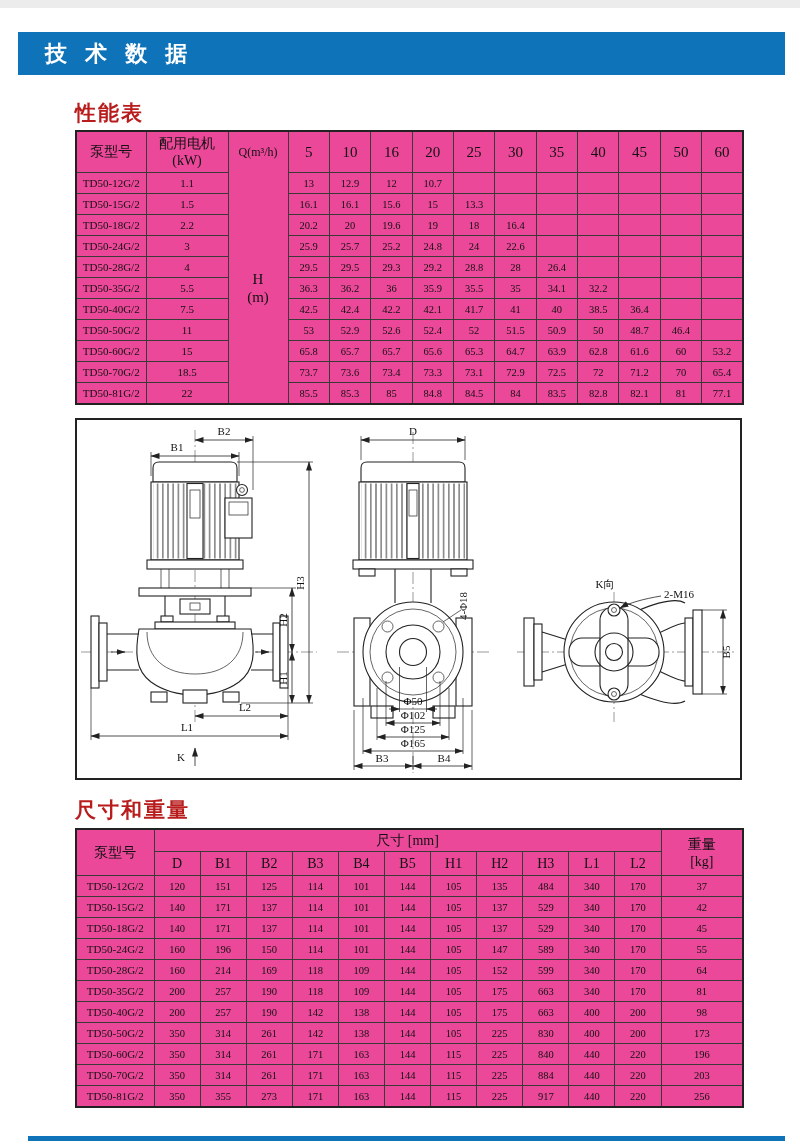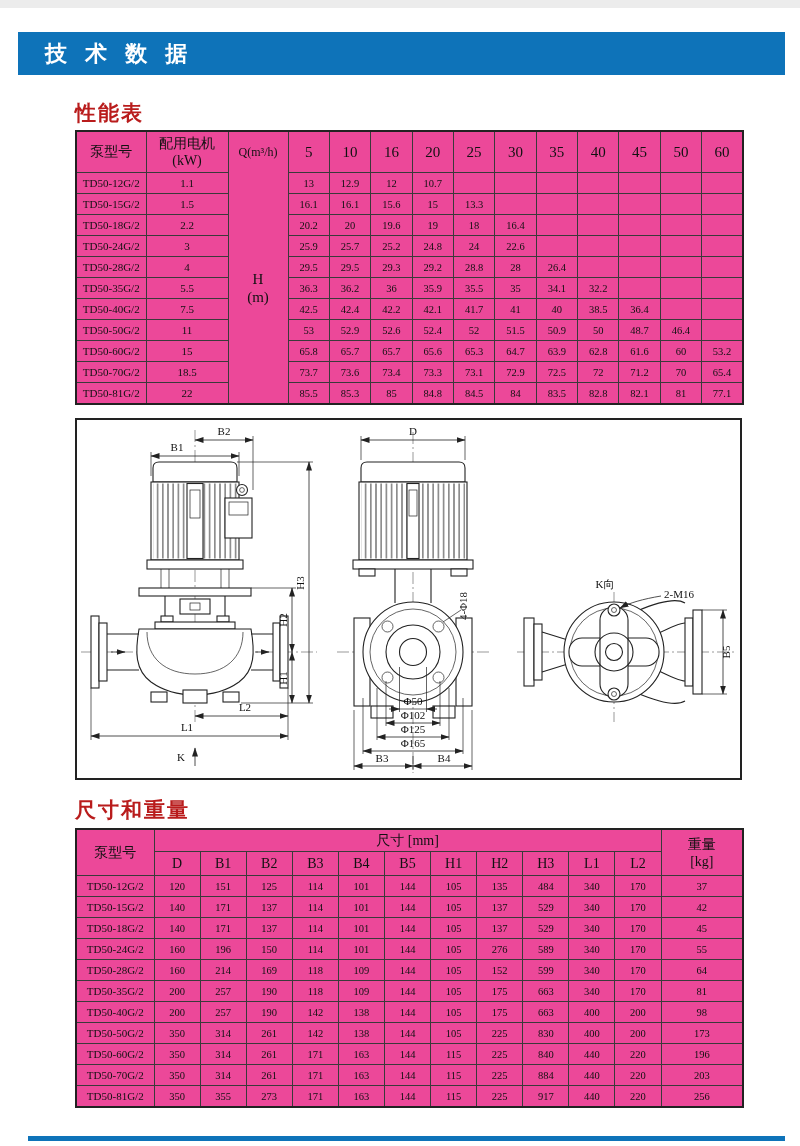--- a/index.html
+++ b/index.html
@@ -548,21 +548,21 @@
       </tr>
       <tr>
         <td class="model">TD50-24G/2</td>
         <td class="val">160</td>
         <td class="val">196</td>
         <td class="val">150</td>
         <td class="val">114</td>
         <td class="val">101</td>
         <td class="val">144</td>
         <td class="val">105</td>
-        <td class="val">276</td>
+        <td class="val">147</td>
         <td class="val">589</td>
         <td class="val">340</td>
         <td class="val">170</td>
         <td class="weight">55</td>
       </tr>
       <tr>
         <td class="model">TD50-28G/2</td>
         <td class="val">160</td>
         <td class="val">214</td>
         <td class="val">169</td>

